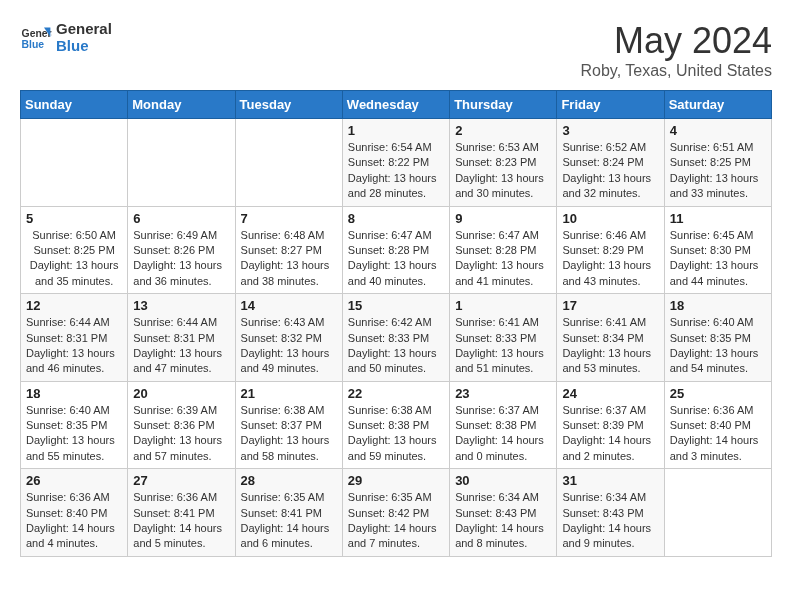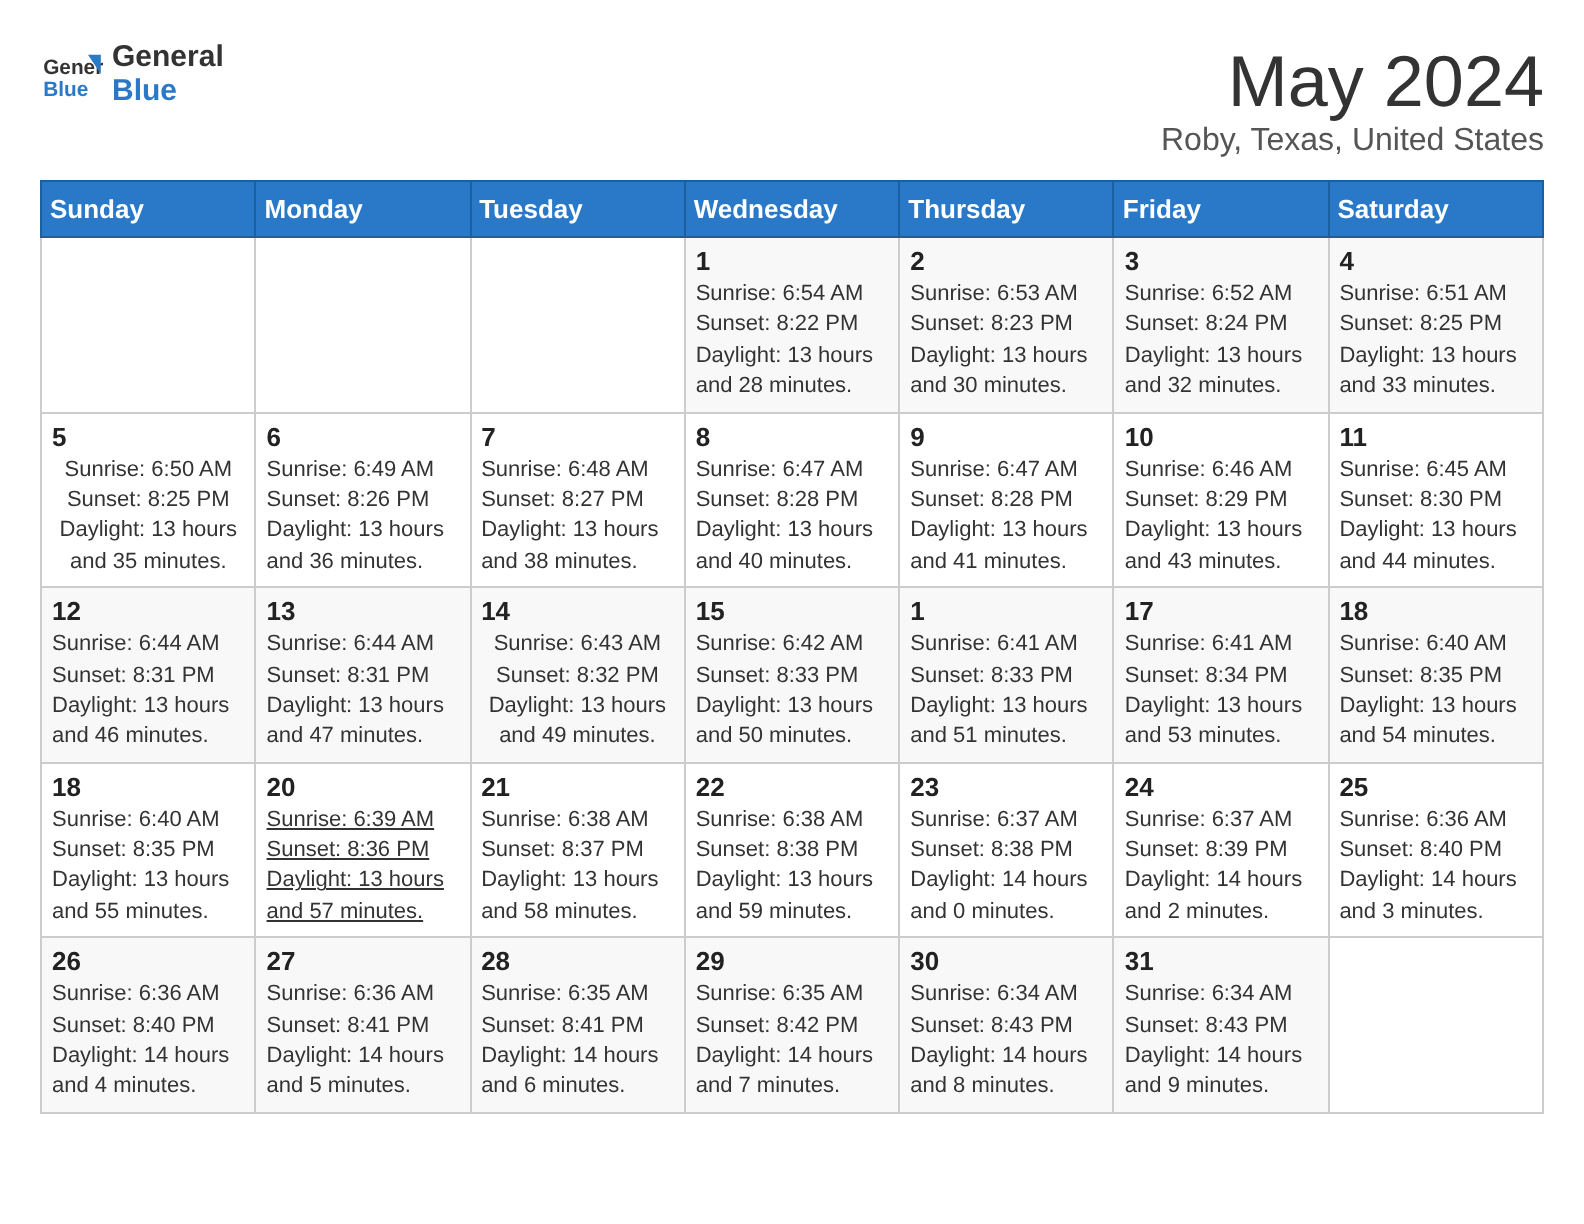--- a/index.html
+++ b/index.html
@@ -208,21 +208,21 @@
         </td>
         <td>
           <span class="day-num">13</span>
           <div class="day-info" style="white-space: pre-line;">Sunrise: 6:44 AM
 Sunset: 8:31 PM
 Daylight: 13 hours
 and 47 minutes.</div>
         </td>
         <td>
           <span class="day-num">14</span>
-          <div class="day-info" style="white-space: pre-line; text-align: center;">Sunrise: 6:43 AM
+          <div class="day-info" style="white-space: pre-line;">Sunrise: 6:43 AM
 Sunset: 8:32 PM
 Daylight: 13 hours
 and 49 minutes.</div>
         </td>
         <td>
           <span class="day-num">15</span>
           <div class="day-info" style="white-space: pre-line;">Sunrise: 6:42 AM
 Sunset: 8:33 PM
 Daylight: 13 hours
 and 50 minutes.</div>
@@ -252,21 +252,21 @@
       <tr>
         <td>
           <span class="day-num">18</span>
           <div class="day-info" style="white-space: pre-line;">Sunrise: 6:40 AM
 Sunset: 8:35 PM
 Daylight: 13 hours
 and 55 minutes.</div>
         </td>
         <td>
           <span class="day-num">20</span>
-          <div class="day-info" style="white-space: pre-line; text-decoration: underline;">Sunrise: 6:39 AM
+          <div class="day-info" style="white-space: pre-line;">Sunrise: 6:39 AM
 Sunset: 8:36 PM
 Daylight: 13 hours
 and 57 minutes.</div>
         </td>
         <td>
           <span class="day-num">21</span>
           <div class="day-info" style="white-space: pre-line;">Sunrise: 6:38 AM
 Sunset: 8:37 PM
 Daylight: 13 hours
 and 58 minutes.</div>

